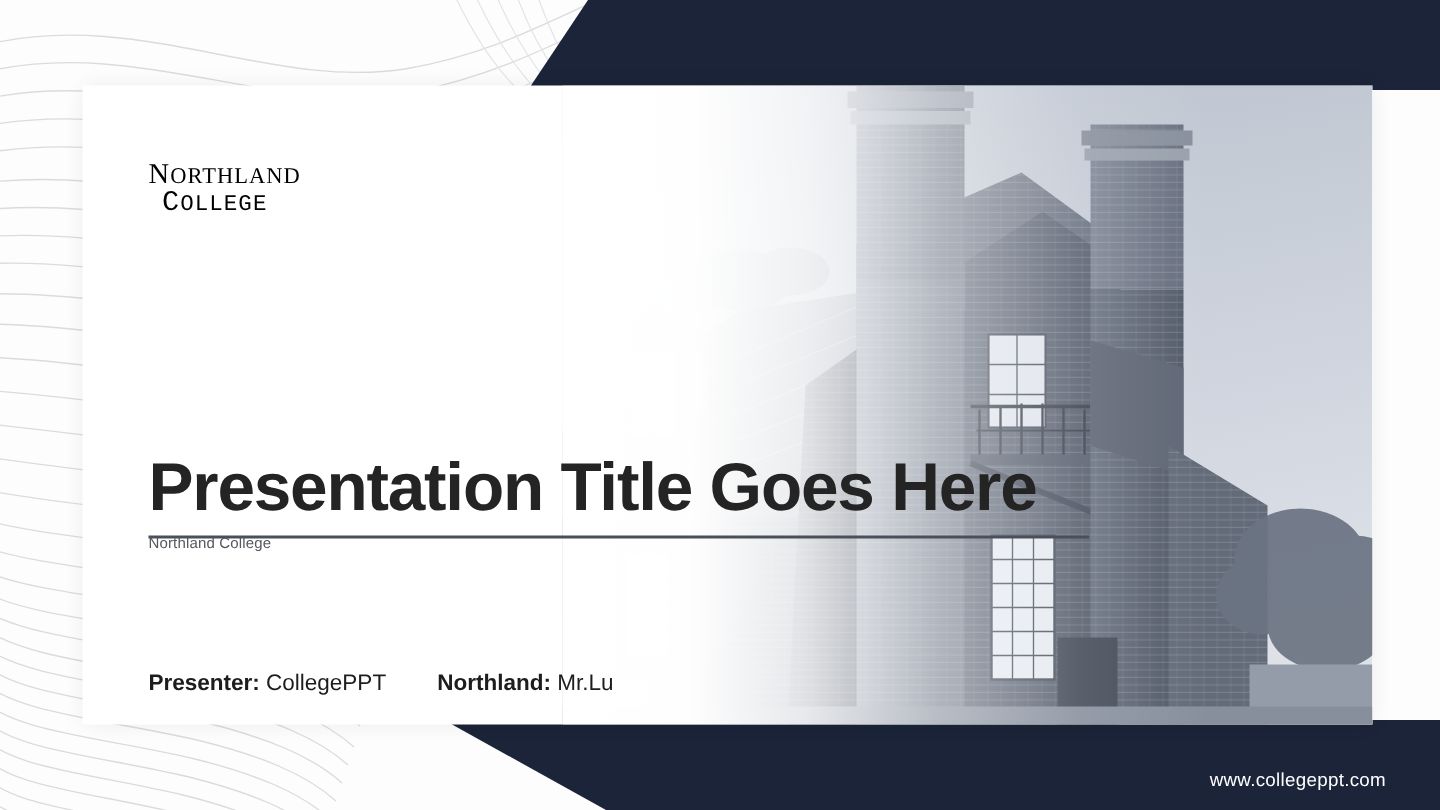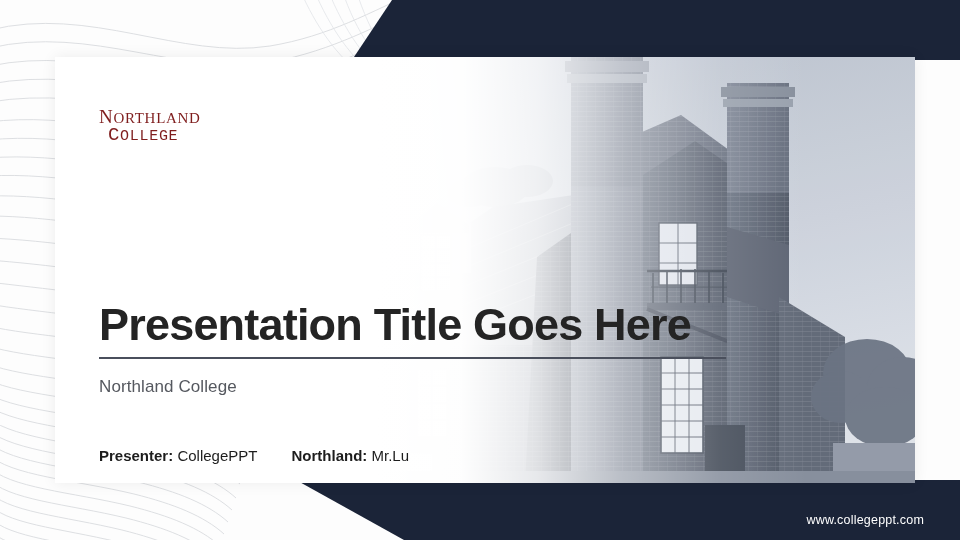--- a/index.html
+++ b/index.html
@@ -83,21 +83,21 @@
         rgba(255,255,255,0.12) 64%,
         rgba(255,255,255,0.00) 80%);
     pointer-events: none;
   }
 
   
   #logo {
     position: absolute;
     left: 44px;
     top: 50px;
-    color: #7f1d1d;
+    color: #000000;
     font-family: "Liberation Serif", serif;
     line-height: 1.02;
   }
   #logo .logo-line {
     display: block;
     white-space: nowrap;
     letter-spacing: 0.7px;
   }
   #logo .logo-l1 { font-size: 15px; }
   #logo .logo-l2 { font-size: 15px; padding-left: 9px; font-family: Liberation Mono, monospace; }
@@ -130,22 +130,22 @@
     position: absolute;
     left: 44px;
     top: 300px;
     width: 627px;
     height: 2px;
     background: #4a4f5c;
   }
   #org {
     position: absolute;
     left: 44px;
-    top: 320px;
-    font-size: 17px;
+    top: 300px;
+    font-size: 10px;
     color: #55585f;
     letter-spacing: 0.1px;
   }
   #credits {
     position: absolute;
     left: 44px;
     top: 390px;
     font-size: 15px;
     color: #1d1d1d;
     white-space: nowrap;

